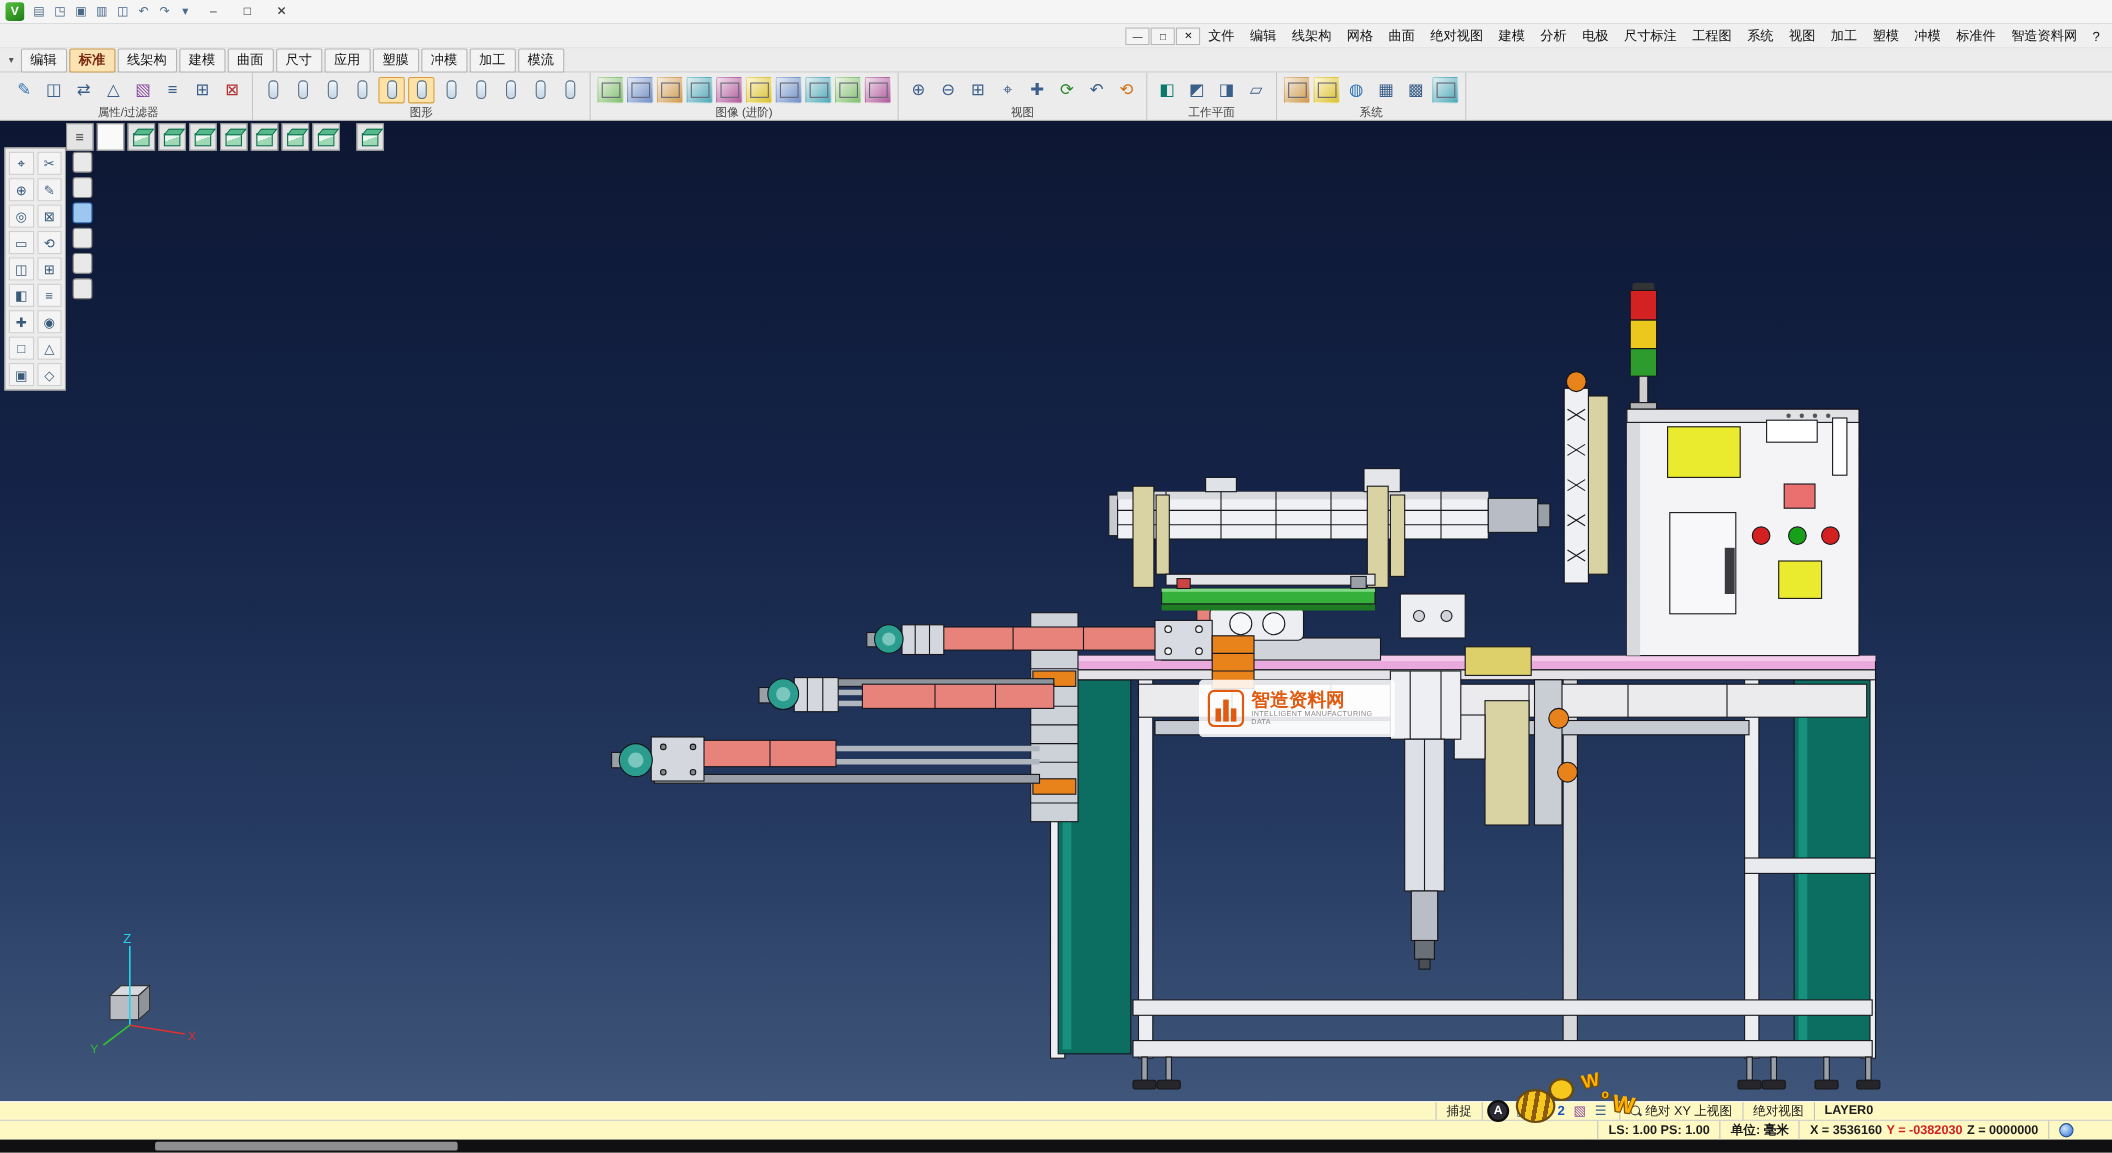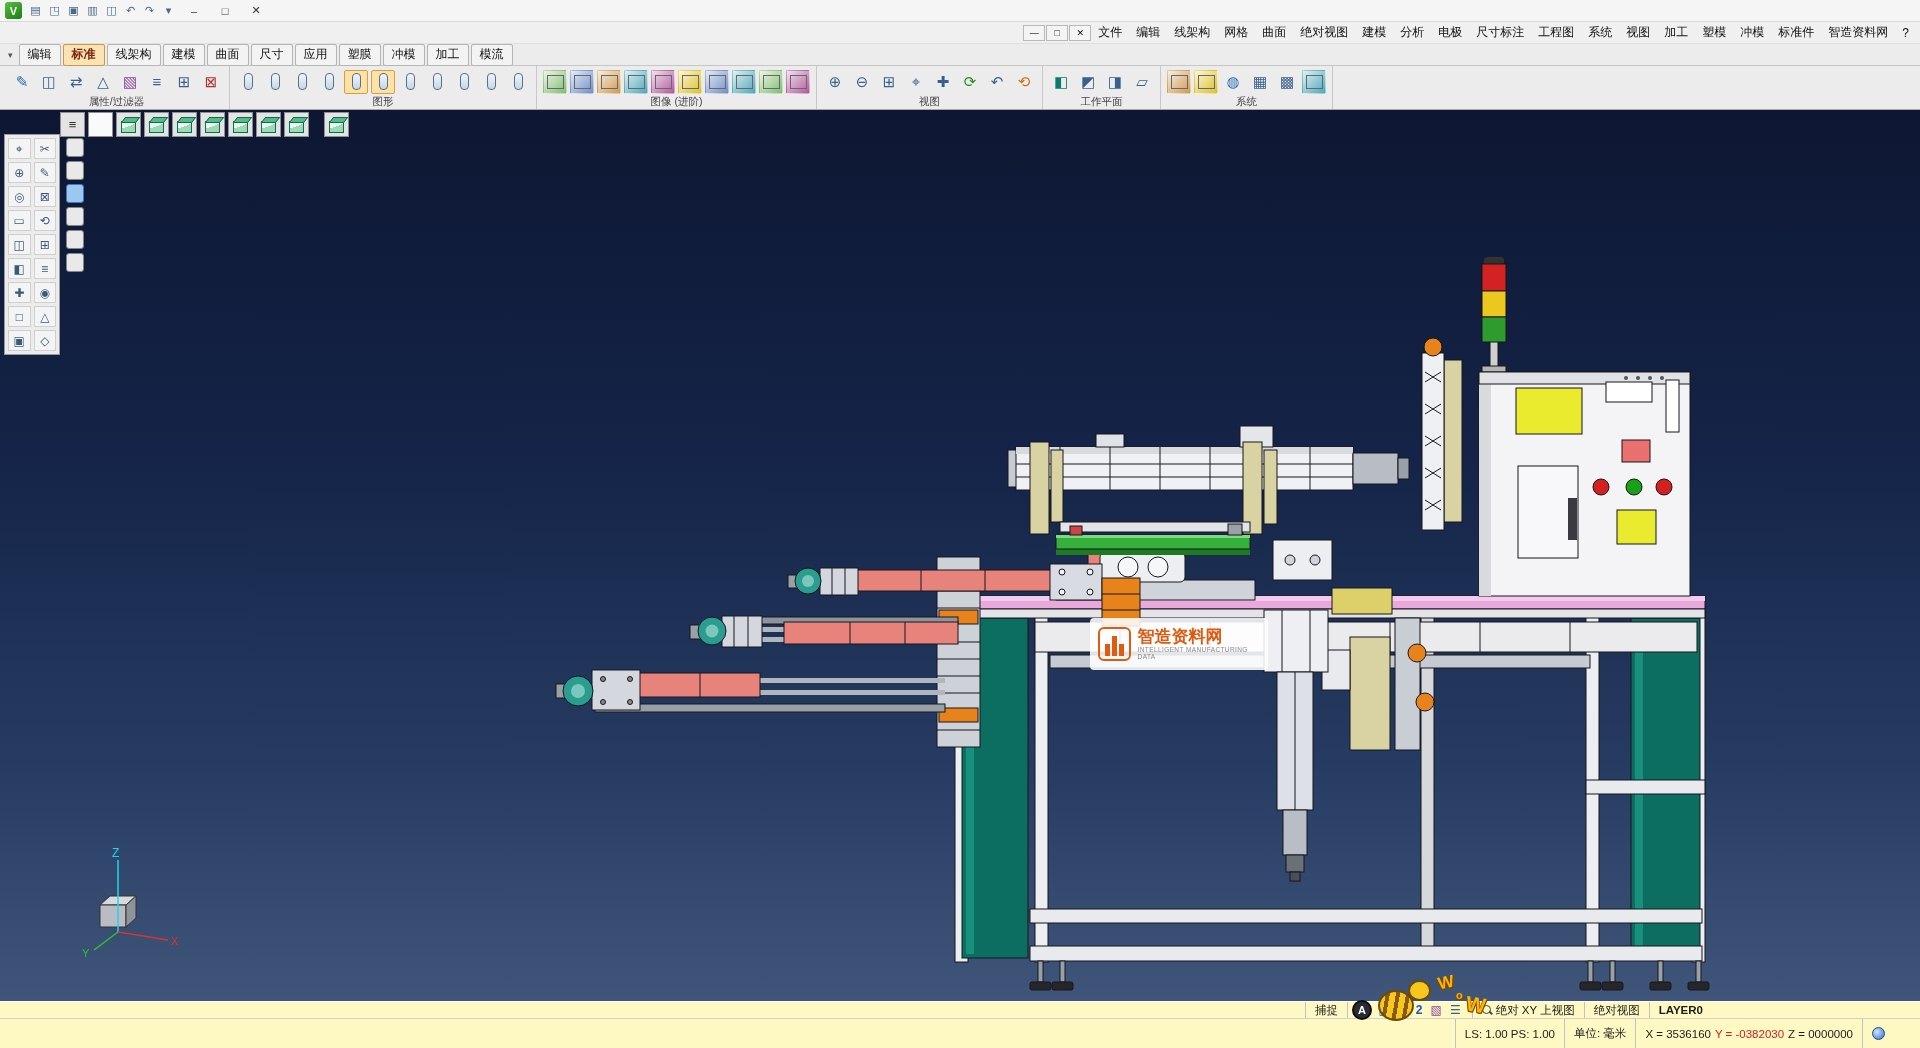--- a/index.html
+++ b/index.html
@@ -86,21 +86,21 @@
   .wm-logo { width:34px; height:34px; border:2px solid #e05a10; border-radius:6px;
     display:flex; align-items:flex-end; justify-content:center; gap:2px; padding:3px; }
   .wm-bar { width:5px; background:#e05a10; }
   .wm-b1 { height:12px; } .wm-b2 { height:20px; } .wm-b3 { height:12px; }
   .wm-text .t1 { color:#e05a10; font-weight:bold; font-size:17px; line-height:1.1; }
   .wm-text .t2 { color:#888; font-size:6.5px; letter-spacing:.4px; }
 
   
   .status { background:#fef9c3; display:flex; align-items:center; font-size:11.5px; color:#1c1c1c; }
   #status1 { height:17px; border-top:1px solid #ffffff; }
-  #status2 { height:30px; border-top:1px solid #d0d0d0; }
+  #status2 { height:18px; border-top:1px solid #d0d0d0;font-weight:bold; }
   .cell { height:100%; display:flex; align-items:center; gap:4px; padding:0 9px;
     border-left:1px solid #c2c2c2; white-space:nowrap; }
   .sbi { font-size:12px; color:#3a5f8a; padding:0 2px; }
   .spacer { flex:1; }
   .end-pad1 { width:208px; } .end-pad2 { width:26px; }
   .mag { position:relative; width:10px; height:10px; }
   .mag::before { content:""; position:absolute; left:0; top:0; width:7px; height:7px;
     border:1.5px solid #444; border-radius:50%; }
   .mag::after { content:""; position:absolute; left:7px; top:7px; width:4px; height:1.5px;
     background:#444; transform:rotate(45deg); }

